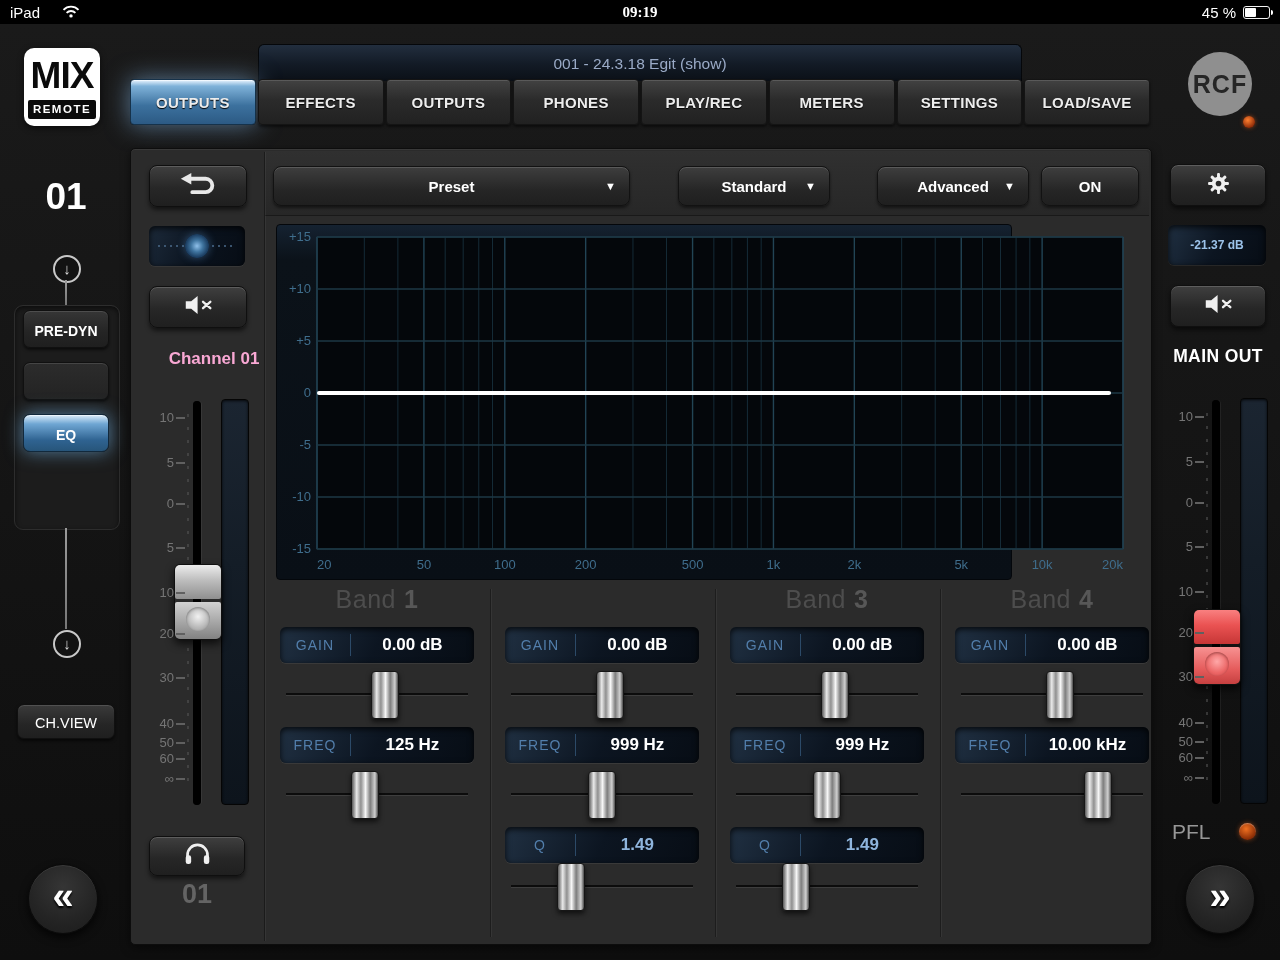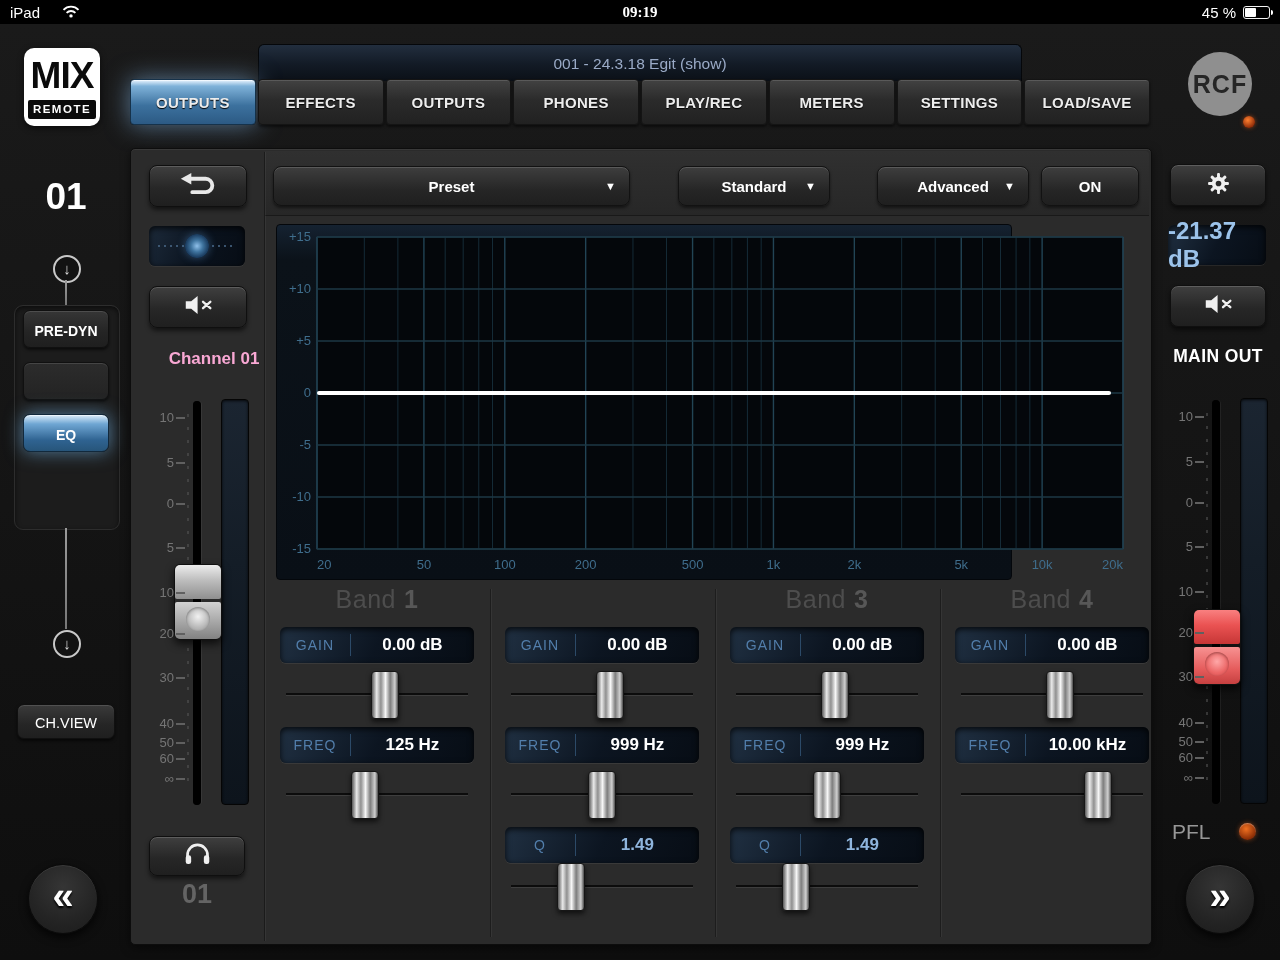--- a/index.html
+++ b/index.html
@@ -147,21 +147,21 @@
   .knob-h{position:absolute;top:1px;width:26px;height:46px;border-radius:4px;border:1px solid #161616;cursor:grab;
       background:linear-gradient(90deg,#585858 0%,#e9e9e9 18%,#8f8f8f 34%,#f6f6f6 52%,#7d7d7d 70%,#d0d0d0 88%,#4a4a4a 100%);
       box-shadow:0 3px 5px rgba(0,0,0,.6);}
   .band-divider{position:absolute;top:440px;width:1px;height:348px;background:#1d1d1d;box-shadow:1px 0 0 rgba(255,255,255,.05);}
 
   
   .gear-btn{left:1170px;top:140px;width:94px;height:40px;}
   .level-display{position:absolute;left:1168px;top:201px;width:98px;height:40px;border-radius:6px;
       background:linear-gradient(115deg,#203042 0%,#0c1521 50%,#070d15 100%);
       box-shadow:inset 0 2px 6px rgba(0,0,0,.85),0 1px 0 rgba(255,255,255,.07);
-      color:#9cc3ea;font-size:24px;font-weight:bold;display:flex;align-items:center;justify-content:center;}
+      color:#9cc3ea;font-size:12px;font-weight:bold;display:flex;align-items:center;justify-content:center;}
   .main-mute-btn{left:1170px;top:261px;width:94px;height:40px;}
   .main-out-label{position:absolute;left:1158px;top:322px;width:120px;text-align:center;color:#fff;
       font-size:17.5px;font-weight:bold;letter-spacing:.4px;}
   .pfl-label{position:absolute;left:1172px;top:796px;width:50px;font-size:21px;color:#979797;}
   .pfl-led{position:absolute;left:1239px;top:799px;width:17px;height:17px;border-radius:50%;
       background:radial-gradient(circle at 42% 35%,#f07020,#8a2d06 70%,#5a1c04);
       box-shadow:0 0 5px rgba(255,110,30,.45),inset 0 1px 1px rgba(255,255,255,.3);}
 </style>
 </head>
 <body>

